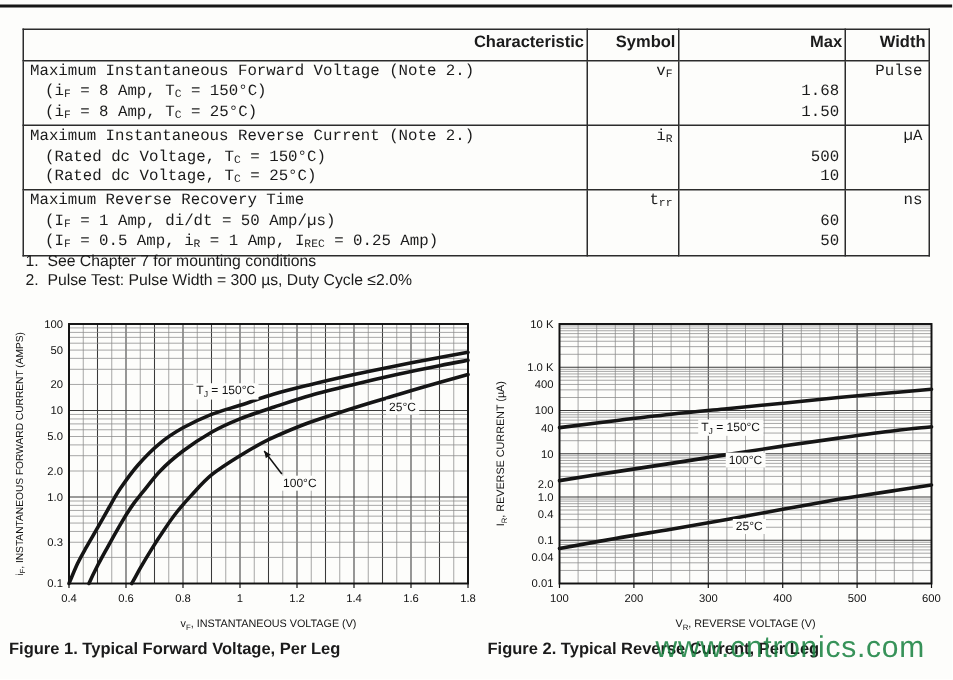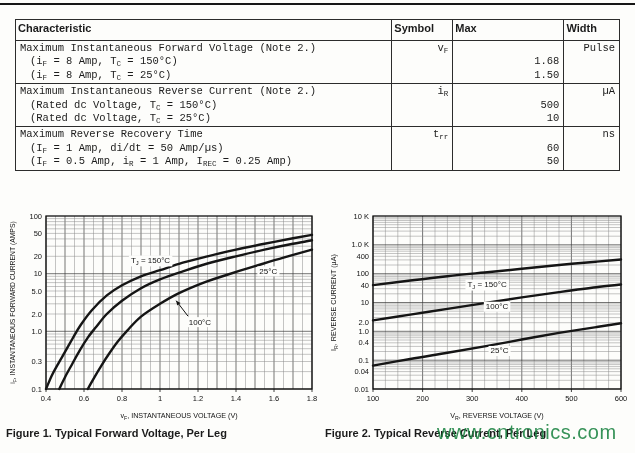--- a/index.html
+++ b/index.html
@@ -3,21 +3,21 @@
 <meta charset="utf-8">
 <style>
   html,body{margin:0;padding:0;background:#ffffff;}
   .page{position:relative;width:635px;height:453px;background:#fdfdfb;overflow:hidden;
         font-family:"Liberation Sans",sans-serif;color:#1b1b1b;}
   .top-rule{position:absolute;left:0;top:3px;width:635px;height:2px;background:#161616;}
 
   table.spec{position:absolute;left:15px;top:19px;width:605px;border-collapse:collapse;
              table-layout:fixed;border:1.5px solid #242424;}
   table.spec th,table.spec td{border:1px solid #2c2c2c;vertical-align:top;padding:1px 4px;}
-  table.spec th{font-size:11px;font-weight:bold;text-align:left;height:16px;padding:2px 2px;}
+  table.spec th{font-size:11px;font-weight:bold;text-align:right;height:16px;padding:2px 2px;}
   .ln{font-size:10.5px;line-height:13.4px;height:13.4px;white-space:nowrap;overflow:visible;font-family:Liberation Mono, monospace;}
   .c-char .cond{padding-left:10px;}
   .c-sym,.c-max,.c-unit{text-align:right;}
   sub{font-size:0.72em;vertical-align:-0.22em;line-height:0;}
 
   .notes{position:absolute;left:17px;top:168px;font-size:10.5px;line-height:12.8px;white-space:pre-wrap;}
   .note-line{margin:0;}
 
   figure.fig{position:absolute;margin:0;padding:0;}
   #fig1{left:6px;top:209px;width:314px;}
@@ -101,20 +101,21 @@
             <div class="ln">60</div>
             <div class="ln">50</div>
           </td>
           <td class="c-unit">
             <div class="ln">ns</div>
           </td>
         </tr>
       </tbody>
   </table>
 
+  <div class="notes" id="notes"><div class="note-line">1.  See Chapter 7 for mounting conditions</div><div class="note-line">2.  Pulse Test: Pulse Width = 300 µs, Duty Cycle ≤2.0%</div></div>
 
   <figure class="fig" id="fig1">
     <svg id="chart-0" width="314" height="212" viewBox="0 0 314 212">
         <g>
           <line x1="40.0" y1="7" x2="40.0" y2="180" stroke="#3a3a3a" stroke-width="0.7"></line>
           <line x1="49.5" y1="7" x2="49.5" y2="180" stroke="#8a8a8a" stroke-width="0.5"></line>
           <line x1="59.0" y1="7" x2="59.0" y2="180" stroke="#3a3a3a" stroke-width="0.7"></line>
           <line x1="68.5" y1="7" x2="68.5" y2="180" stroke="#8a8a8a" stroke-width="0.5"></line>
           <line x1="78.0" y1="7" x2="78.0" y2="180" stroke="#3a3a3a" stroke-width="0.7"></line>
           <line x1="87.5" y1="7" x2="87.5" y2="180" stroke="#8a8a8a" stroke-width="0.5"></line>

